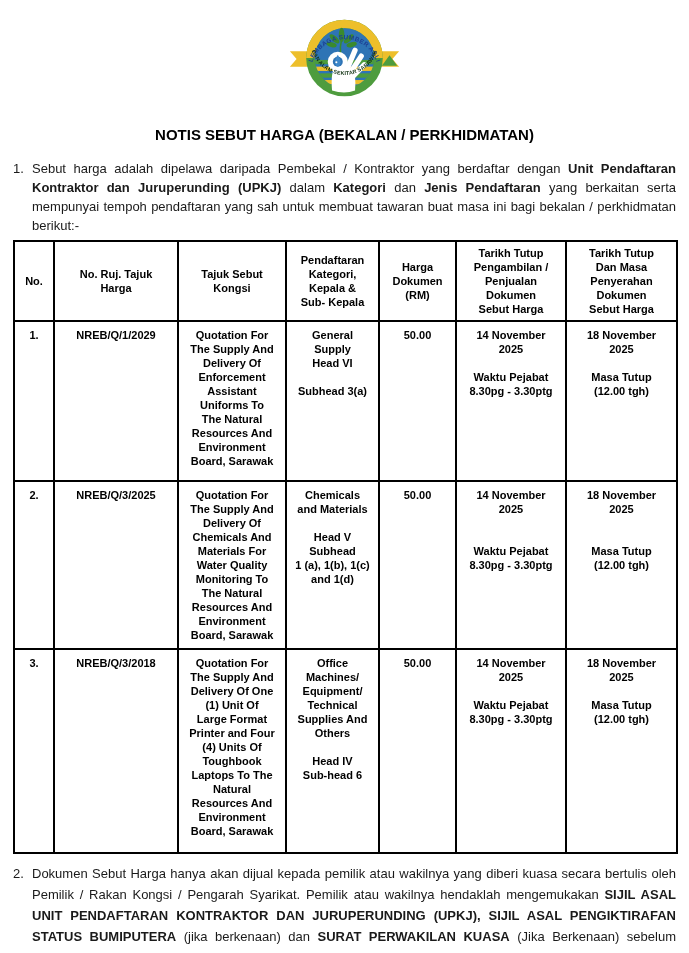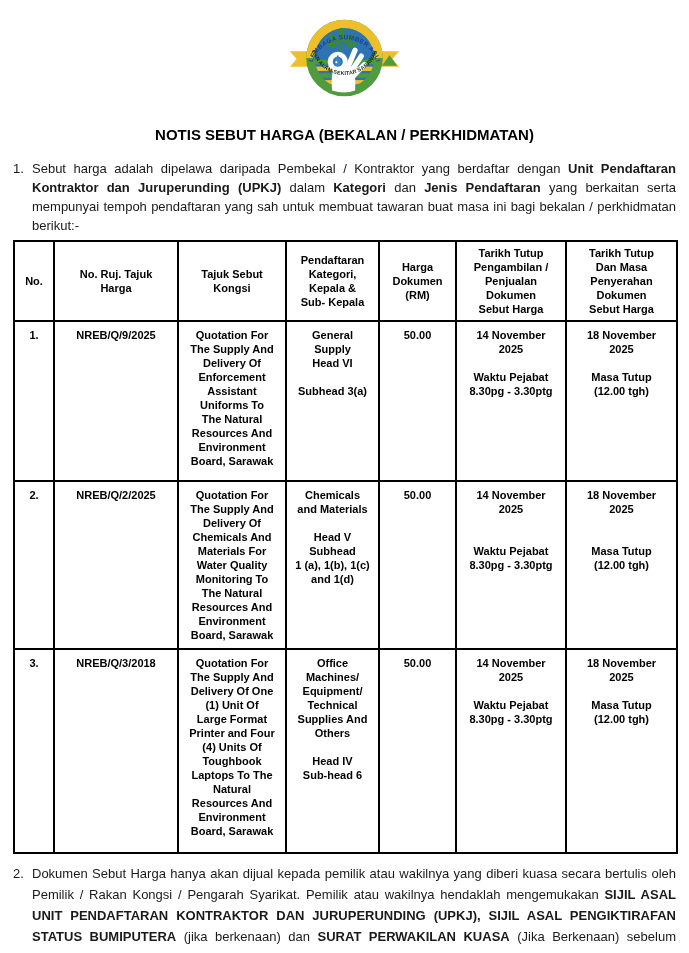--- a/index.html
+++ b/index.html
@@ -179,21 +179,21 @@
         <th>Tarikh Tutup
 Dan Masa
 Penyerahan
 Dokumen
 Sebut Harga</th>
       </tr>
     </thead>
     <tbody>
       <tr class="r1">
         <td>1.</td>
-        <td>NREB/Q/9/2025</td>
+        <td>NREB/Q/1/2029</td>
         <td>Quotation For
 The Supply And
 Delivery Of
 Enforcement
 Assistant
 Uniforms To
 The Natural
 Resources And
 Environment
 Board, Sarawak</td>
@@ -209,21 +209,21 @@
 Waktu Pejabat
 8.30pg - 3.30ptg</td>
         <td>18 November
 2025
 
 Masa Tutup
 (12.00 tgh)</td>
       </tr>
       <tr class="r2">
         <td>2.</td>
-        <td>NREB/Q/2/2025</td>
+        <td>NREB/Q/3/2025</td>
         <td class="ta-left">Quotation For
 The Supply And
 Delivery Of
 Chemicals And
 Materials For
 Water Quality
 Monitoring To
 The Natural
 Resources And
 Environment

